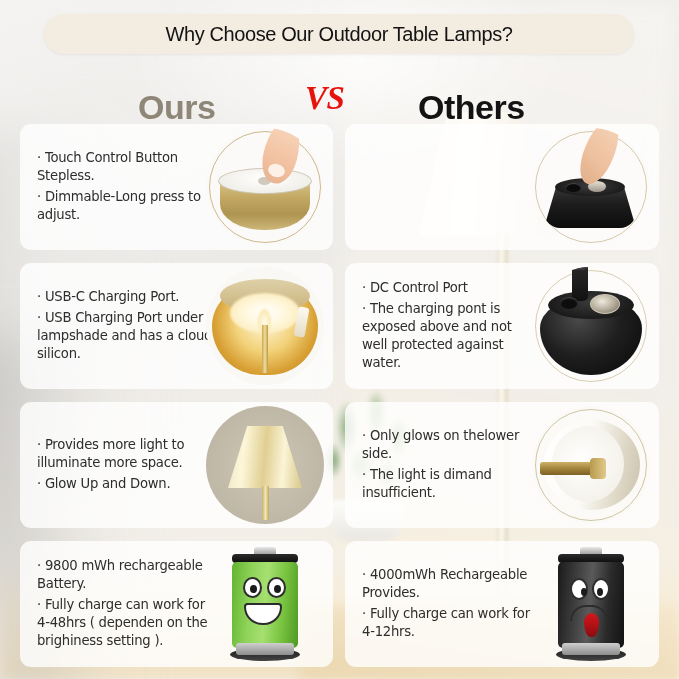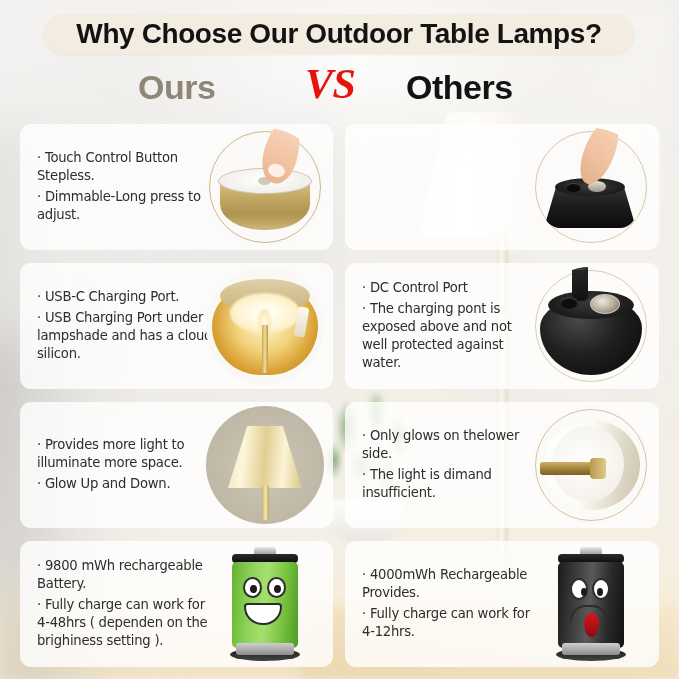--- a/index.html
+++ b/index.html
@@ -111,48 +111,49 @@
     left: 44px; top: 14px;
     width: 590px; height: 40px;
     background: #f3ece1;
     border-radius: 20px;
     display: flex;
     align-items: center;
     justify-content: center;
     box-shadow: 0 1px 3px rgba(0,0,0,.06);
   }
   #header-title {
-    font-size: 28px;
-    font-weight: bold;
+    font-size: 20px;
+    font-weight: normal;
     color: #131313;
     letter-spacing: -0.4px;
     white-space: nowrap;
   }
 
   #labels-row {
     position: absolute;
     left: 0; top: 62px;
     width: 679px; height: 56px;
   }
   .col-label {
     position: absolute;
     font-size: 34px;
     font-weight: bold;
     letter-spacing: -0.5px;
+    margin-top: 20px;
   }
   #label-ours   { left: 138px; top: 6px; color: #8e8778; }
   #label-vs {
     left: 305px; top: -2px;
     color: #e8120c;
     font-family: "Liberation Serif", serif;
     font-style: italic;
     font-weight: bold;
-    font-size: 42px;
-  }
-  #label-others { left: 406px; top: 6px; color: #131313; }
+    font-size: 33px;
+  }
+  #label-others { left: 418px; top: 6px; color: #131313; }
 
   
   #grid {
     position: absolute;
     left: 0; top: 122px;
     width: 679px; height: 556px;
   }
   .row { position: relative; width: 679px; height: 139px; }
 
   .card {

